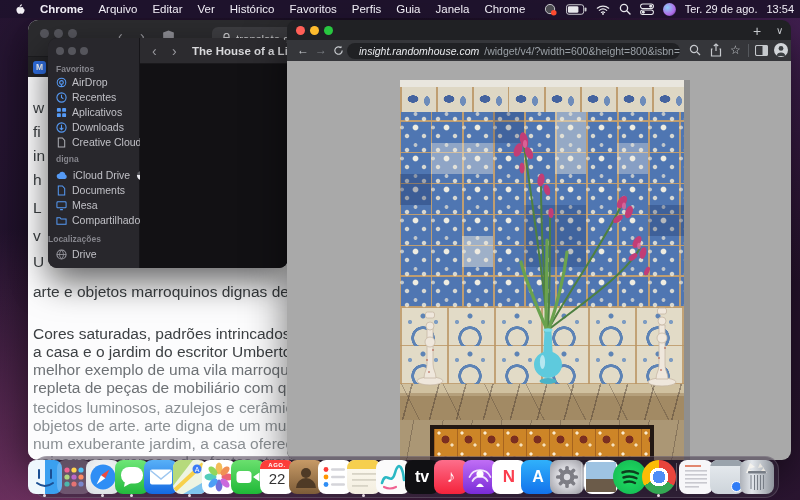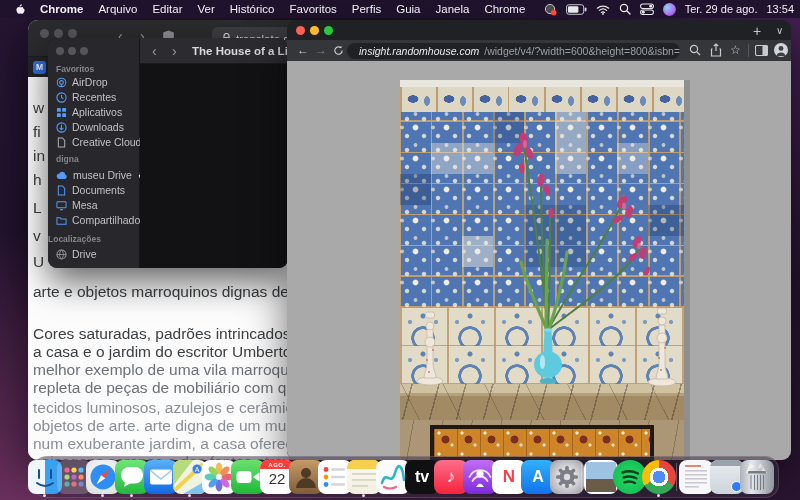--- a/index.html
+++ b/index.html
@@ -189,21 +189,21 @@
             <path d="M2.5 1h4.5l2.5 2.7V11h-7z" fill="none" stroke="#aeb0b6" stroke-width="1.1"></path>
           </svg>
         <span>Creative Cloud Files</span>
         </div>
 
       <div class="abs fd-sec" style="left:8px;top:116px">digna</div>
       <div class="abs fd-item" style="left:8px;top:131px">
         <svg width="12" height="9" viewBox="0 0 14 9">
             <path d="M4 8.5a3 3 0 0 1-.3-6A3.8 3.8 0 0 1 11 3.6 2.6 2.6 0 0 1 10.6 8.5Z" fill="#559af5"></path>
           </svg>
-        <span>museu Drive</span>
+        <span>iCloud Drive</span>
         <span style="width:9px;height:9px;border-radius:50%;background:conic-gradient(#e9e9ee 0 78%,#5a5a60 0);margin-left:2px"></span>
         </div>
       <div class="abs fd-item" style="left:8px;top:146px">
         <svg width="11" height="11" viewBox="0 0 12 12">
             <path d="M2.5 1h4.5l2.5 2.7V11h-7z" fill="none" stroke="#559af5" stroke-width="1.1"></path>
           </svg>
         <span>Documents</span>
         </div>
       <div class="abs fd-item" style="left:8px;top:161px">
         <svg width="11" height="11" viewBox="0 0 12 12">

